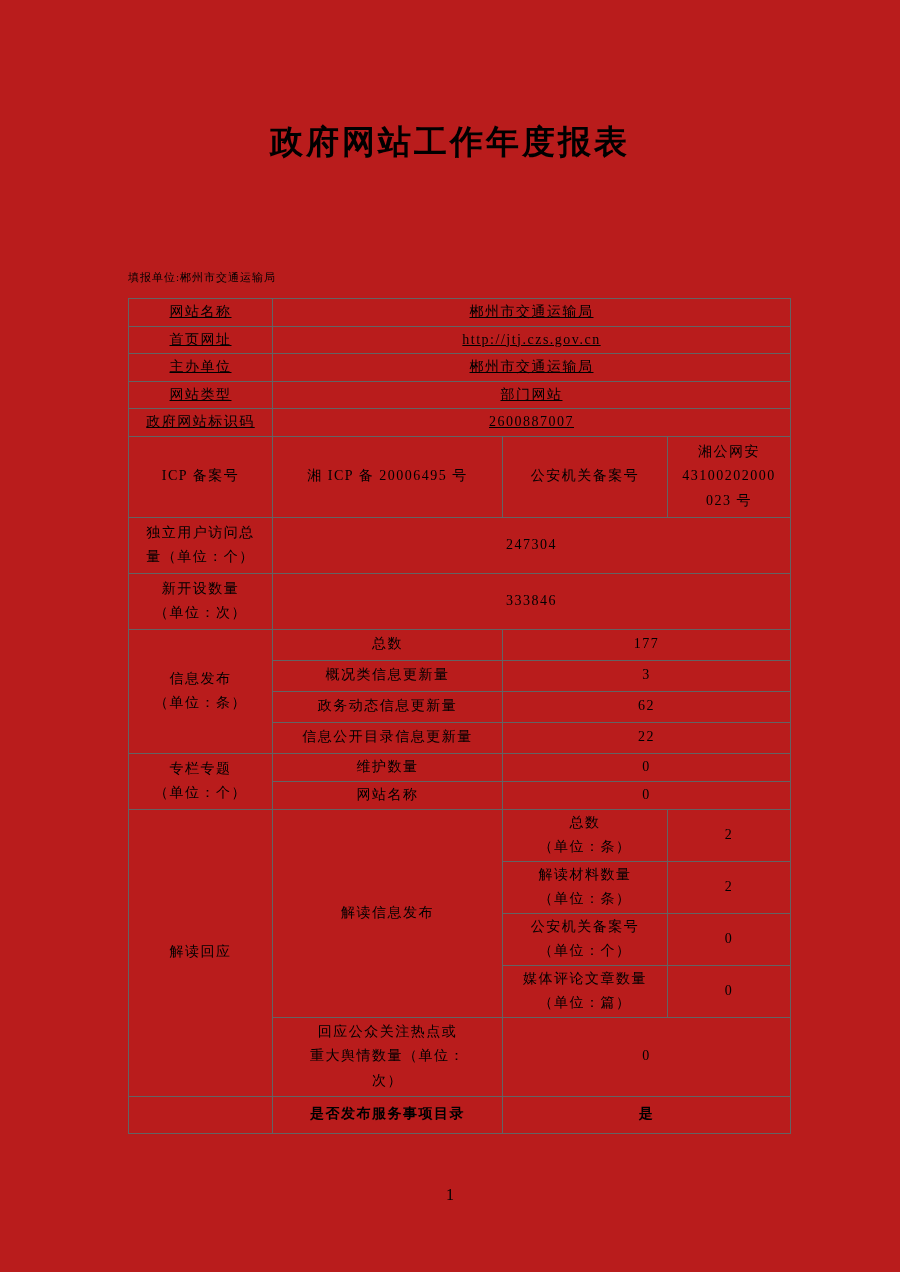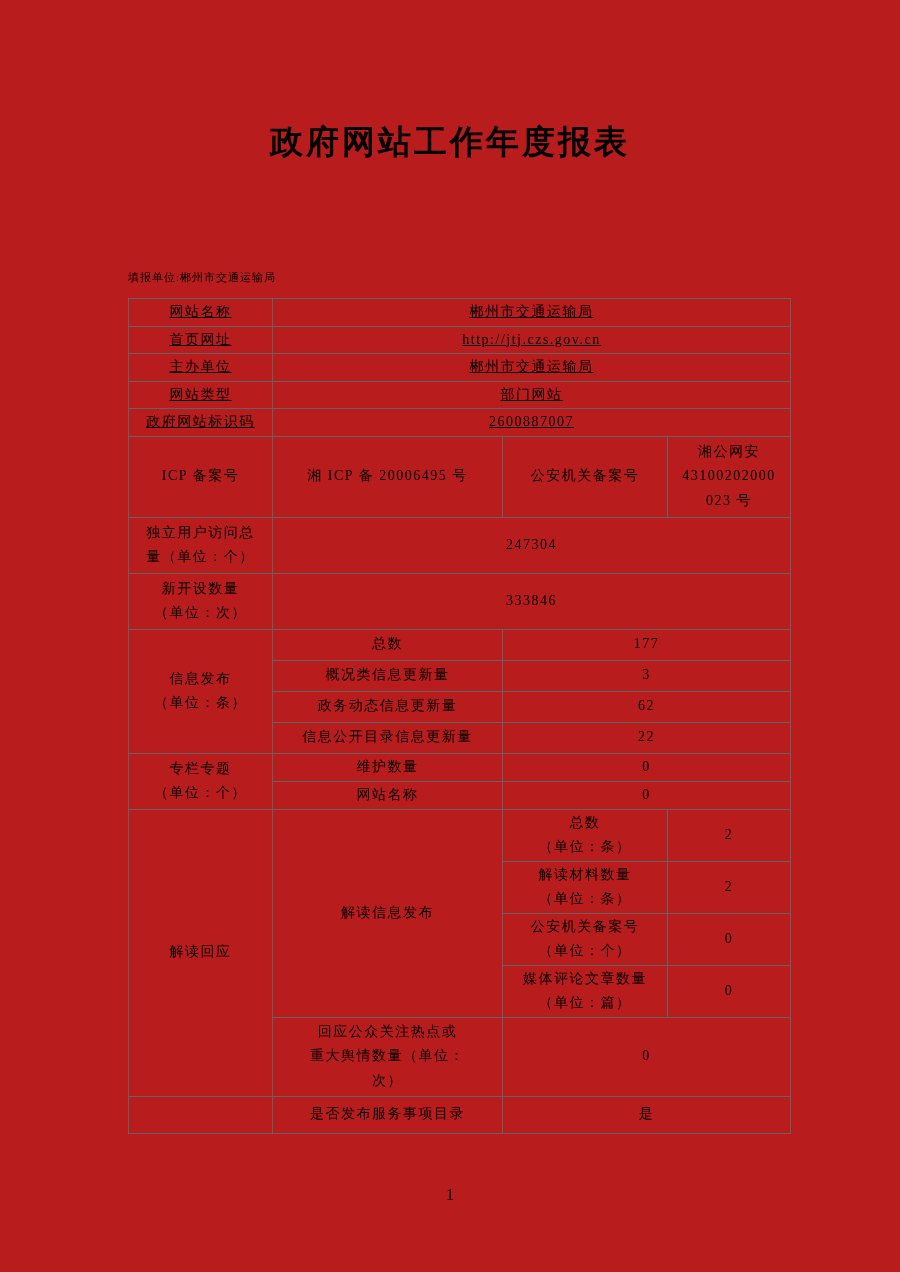--- a/index.html
+++ b/index.html
@@ -45,21 +45,21 @@
     white-space:pre-line;
     overflow:hidden;
   }
   .r-basic{height:22px;text-decoration:underline;}
   .r-icp{height:81px;}
   .r-visits{height:56px;}
   .r-info{height:31px;}
   .r-col{height:28px;}
   .r-interp{height:52px;}
   .r-hot{height:79px;}
-  .r-svc{height:37px;}
+  .r-svc{height:37px;font-weight:bold;}
   .page-number{
     position:absolute;top:1186px;left:0;width:900px;
     text-align:center;
     font-size:16px;
   }
 </style>
 </head>
 <body>
 
 <div class="page">

